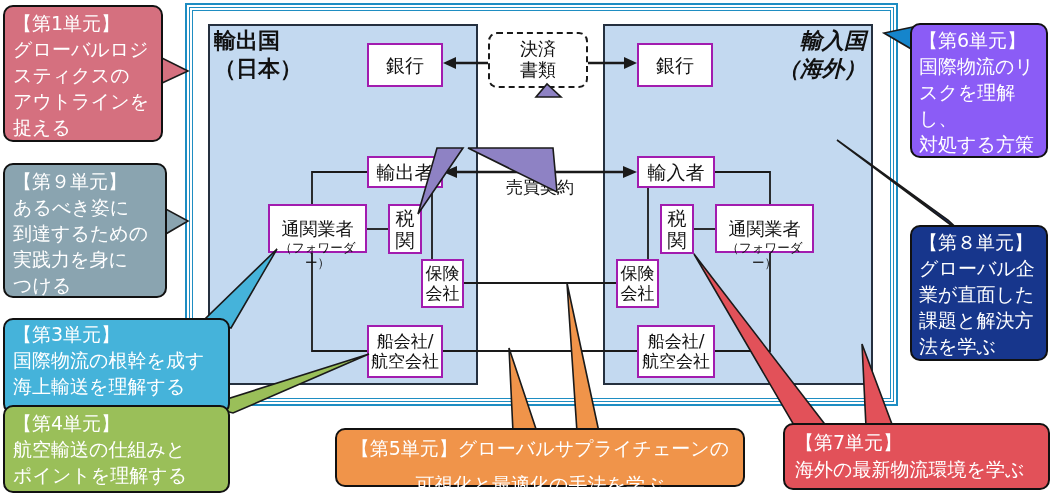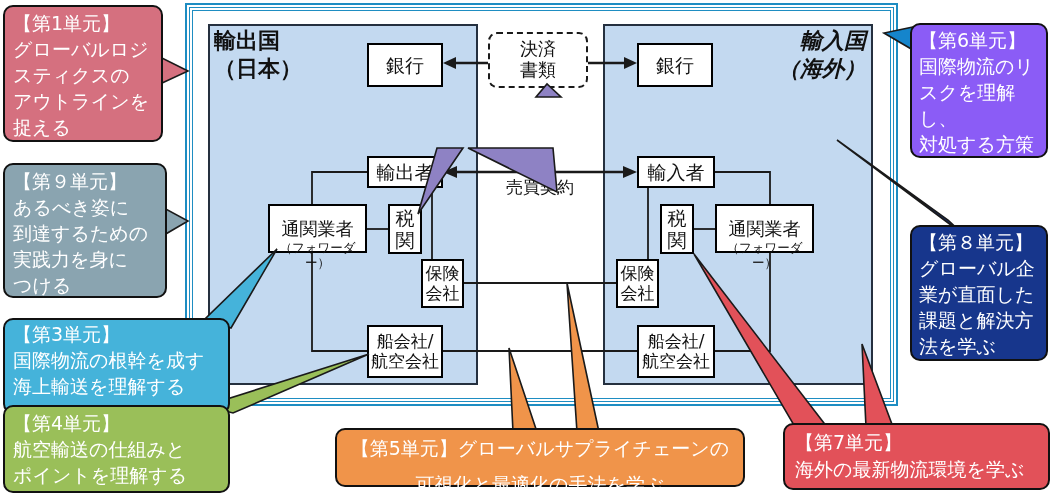--- a/index.html
+++ b/index.html
@@ -9,21 +9,21 @@
   .pre{white-space:pre-line;}
   
   .frame{left:185px;top:3px;width:713px;height:403px;border:2px solid #1e8dc2;padding:2px;}
   .frame-mid{width:100%;height:100%;border:1px solid #1e8dc2;padding:2px;box-sizing:border-box;}
   .frame-in{width:100%;height:100%;border:1px solid #1e8dc2;box-sizing:border-box;}
   
   .panel{background:#c3d9f0;border:2.5px solid #25303f;}
   .ptitle{font-weight:bold;font-size:22px;line-height:1.28;}
   .ptitle.right{text-align:right;}
   
-  .node{background:#fff;border:2px solid #000000;display:flex;align-items:center;justify-content:center;
+  .node{background:#fff;border:2px solid #a21caf;display:flex;align-items:center;justify-content:center;
         text-align:center;font-size:19px;line-height:1.16;}
   .node.dashed{border:2.5px dashed #1a1a1a;border-radius:9px;font-size:18px;}
   .node .sub{font-size:12.5px;line-height:1.2;display:block;}
   .node .main{font-size:18px;display:block;margin-top:32px;}
   .plain-label{font-size:17px;text-align:center;}
   
   .callout{border:2.2px solid #111;border-radius:10px;color:#fff;font-size:19px;line-height:26px;
            padding:3px 8px;}
   .c-pink{background:#d5707f;}
   .c-gray{background:#8aa4b0;}

